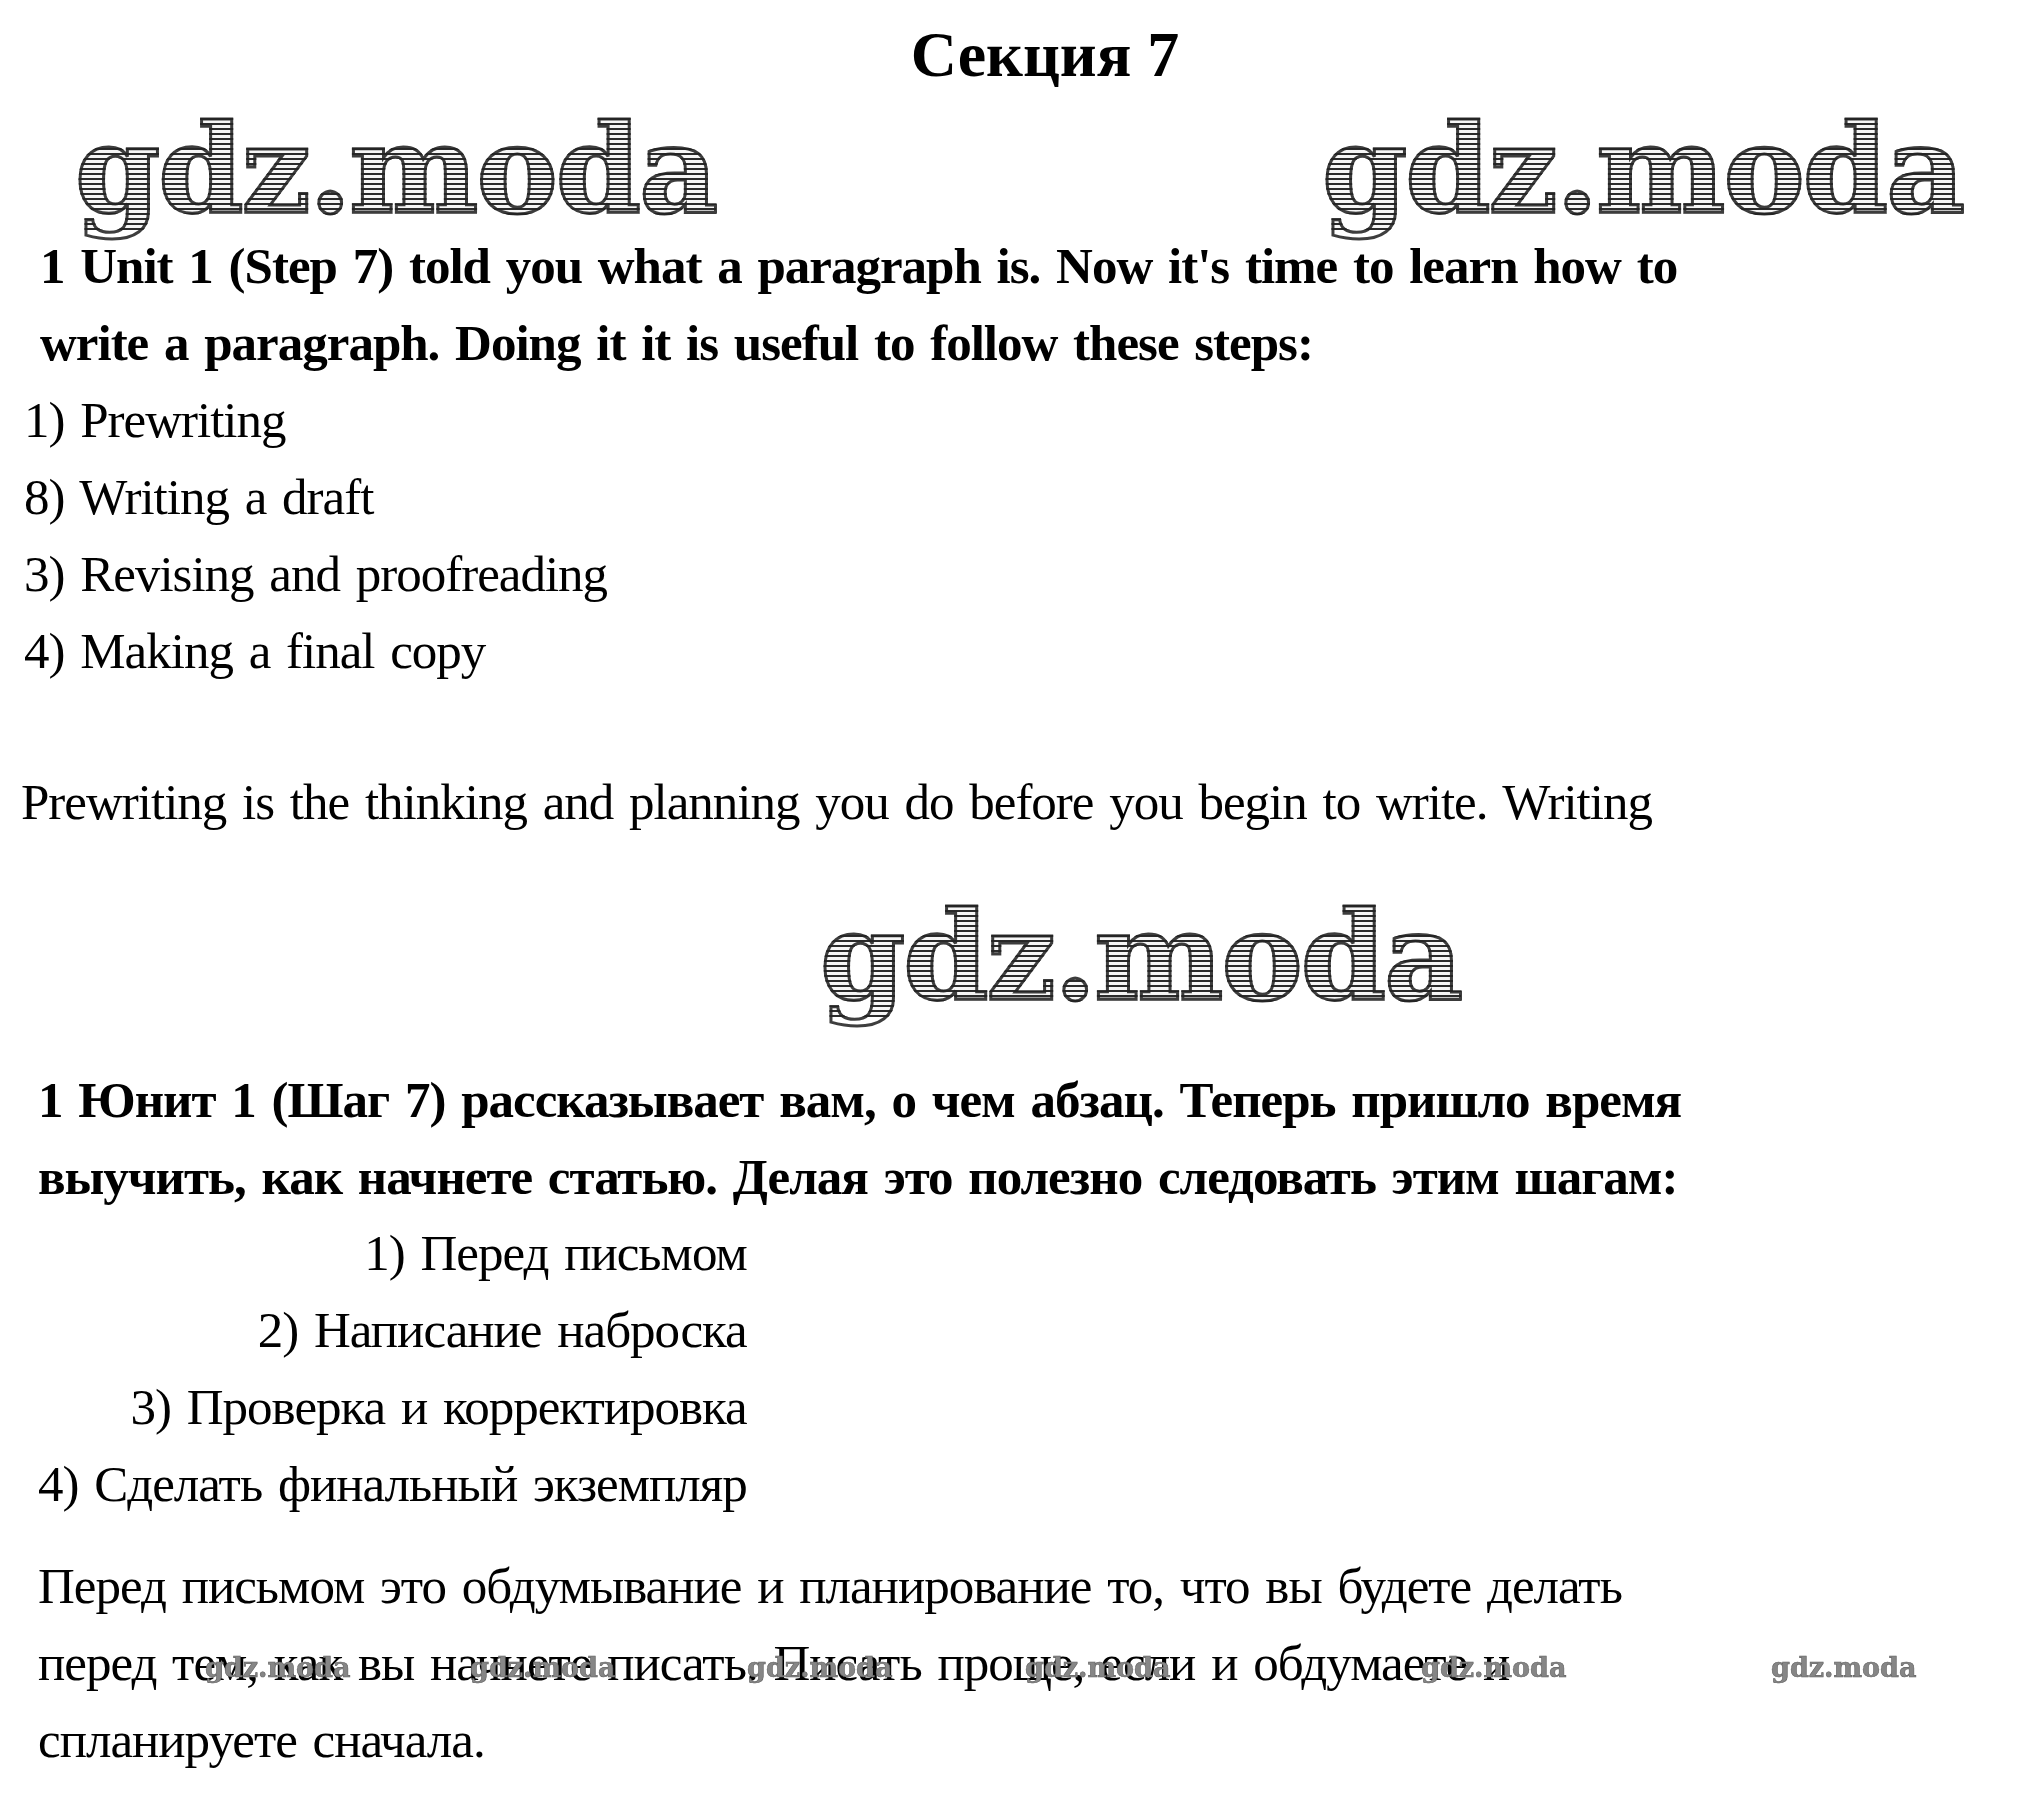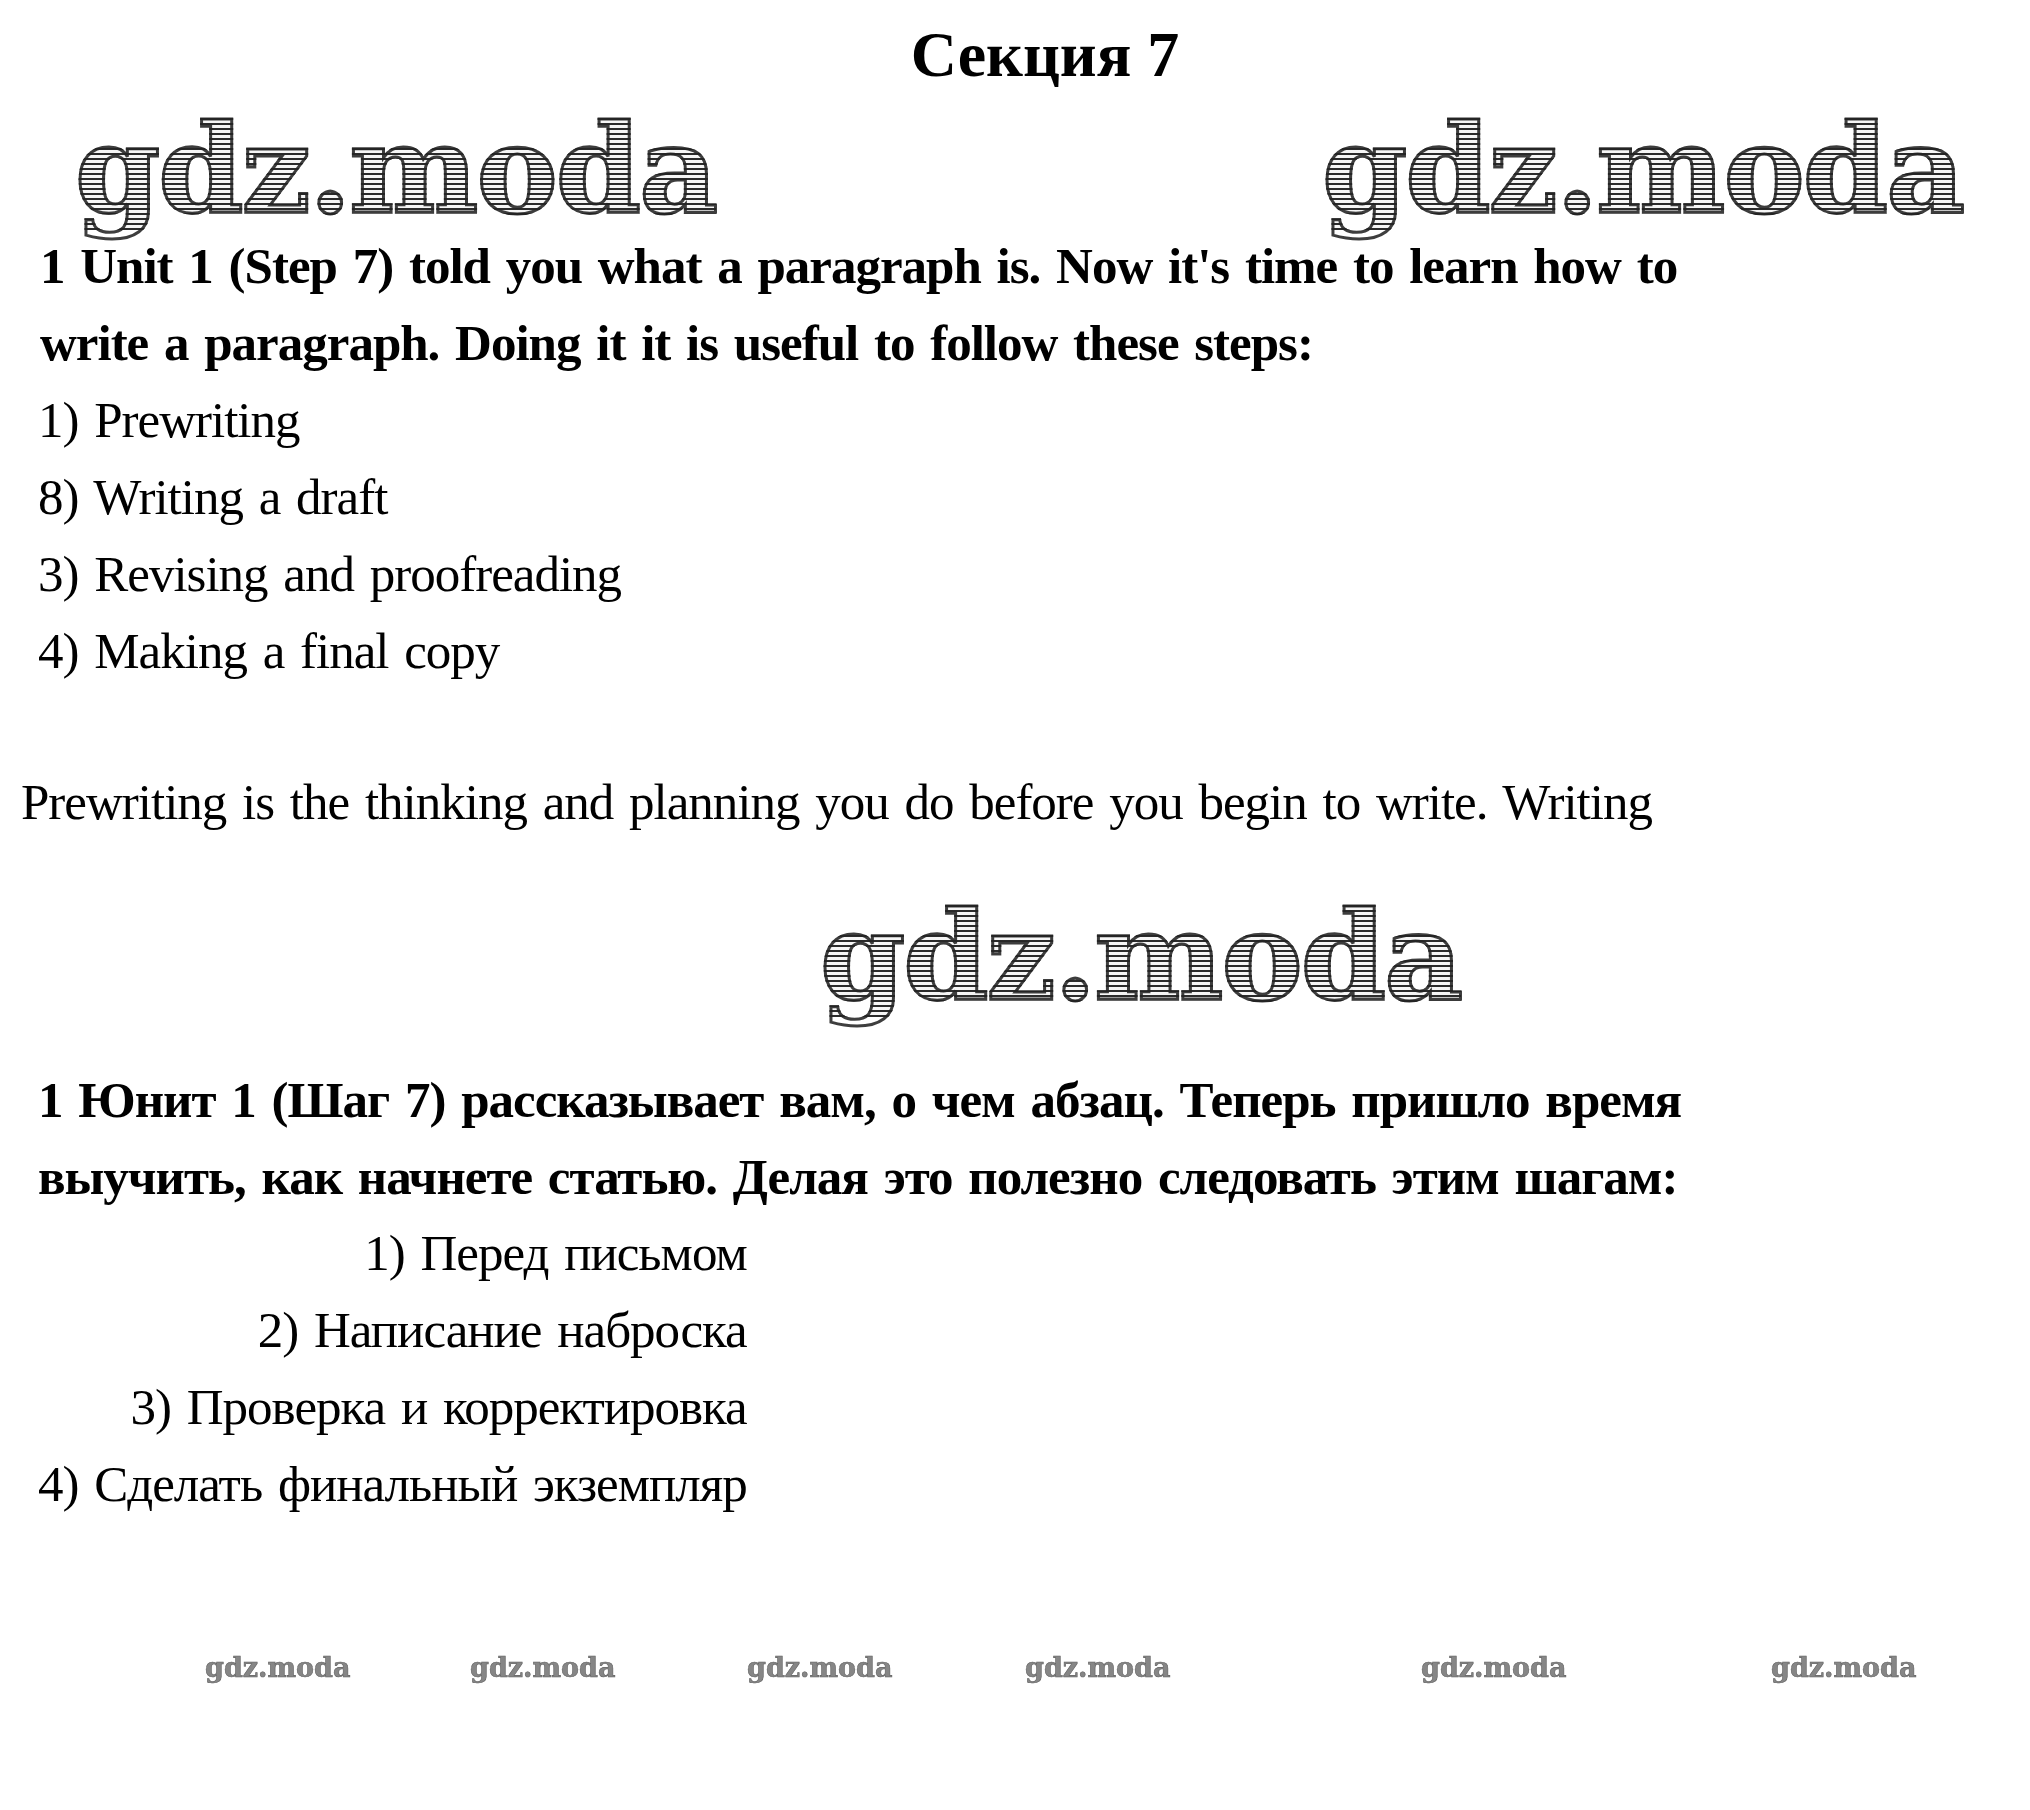--- a/index.html
+++ b/index.html
@@ -81,21 +81,21 @@
 
   <div class="abs wm-big" style="left:75px; top:108px;">gdz.moda</div>
 
   <div class="abs wm-big" style="left:1322px; top:108px;">gdz.moda</div>
 
   <div class="abs block body-text bold" style="left:40px; top:228px;">
     <div class="line">1 Unit 1 (Step 7) told you what a paragraph is. Now it's time to learn how to</div>
     <div class="line">write a paragraph. Doing it it is useful to follow these steps:</div>
   </div>
 
-  <div class="abs block body-text" style="left:38px; top:382px;">
+  <div class="abs block body-text" style="left:24px; top:382px;">
     <div class="line">1) Prewriting</div>
     <div class="line">8) Writing a draft</div>
     <div class="line">3) Revising and proofreading</div>
     <div class="line">4) Making a final copy</div>
   </div>
 
   <div class="abs block body-text" style="left:21px; top:764px;">
     <div class="line">Prewriting is the thinking and planning you do before you begin to write. Writing</div>
   </div>
 
@@ -106,20 +106,25 @@
     <div class="line">выучить, как начнете статью. Делая это полезно следовать этим шагам:</div>
   </div>
 
   <div class="abs block body-text" style="left:38px; top:1215px;text-align:right;">
     <div class="line">1) Перед письмом</div>
     <div class="line">2) Написание наброска</div>
     <div class="line">3) Проверка и корректировка</div>
     <div class="line">4) Сделать финальный экземпляр</div>
   </div>
 
+  <div class="abs block body-text" style="left:38px; top:1548px;">
+    <div class="line">Перед письмом это обдумывание и планирование то, что вы будете делать</div>
+    <div class="line">перед тем, как вы начнете писать. Писать проще, если и обдумаете и</div>
+    <div class="line">спланируете сначала.</div>
+  </div>
 
   <span class="abs wm-small" style="left:205px;  top:1654px;">gdz.moda</span>
   <span class="abs wm-small" style="left:470px;  top:1654px;">gdz.moda</span>
   <span class="abs wm-small" style="left:747px;  top:1654px;">gdz.moda</span>
   <span class="abs wm-small" style="left:1025px; top:1654px;">gdz.moda</span>
   <span class="abs wm-small" style="left:1421px; top:1654px;">gdz.moda</span>
   <span class="abs wm-small" style="left:1771px; top:1654px;">gdz.moda</span>
 
 </div>
 

